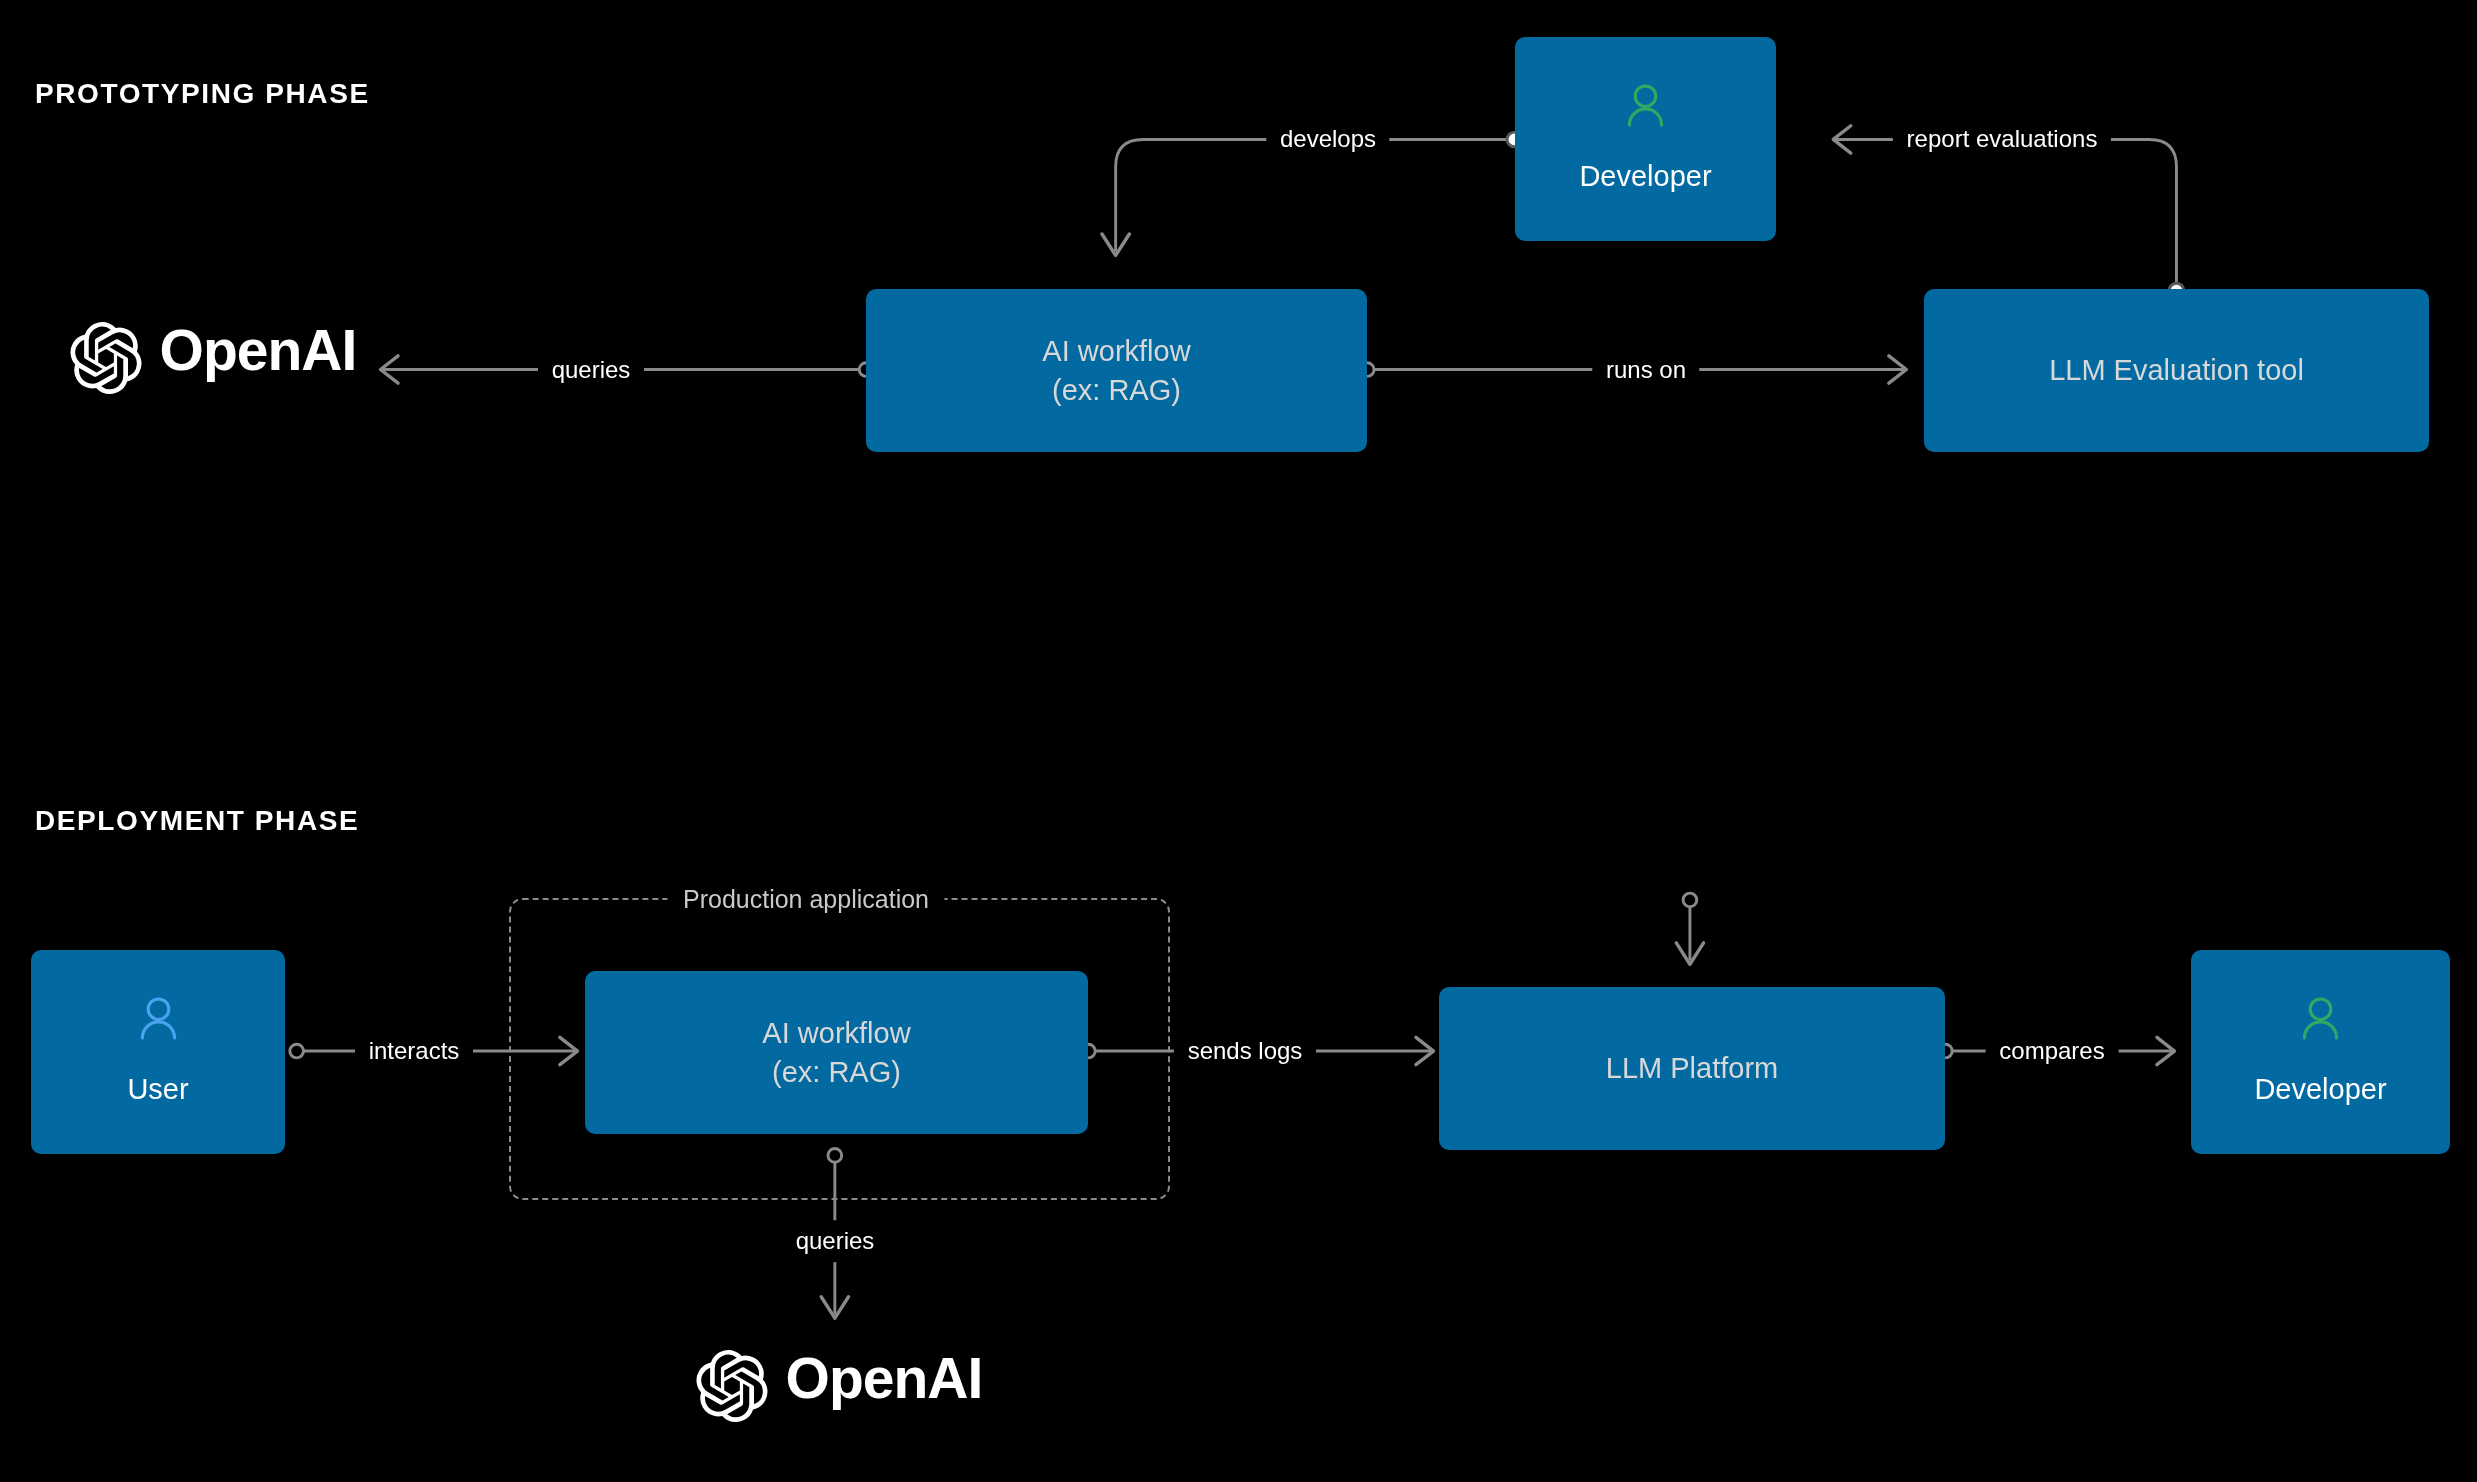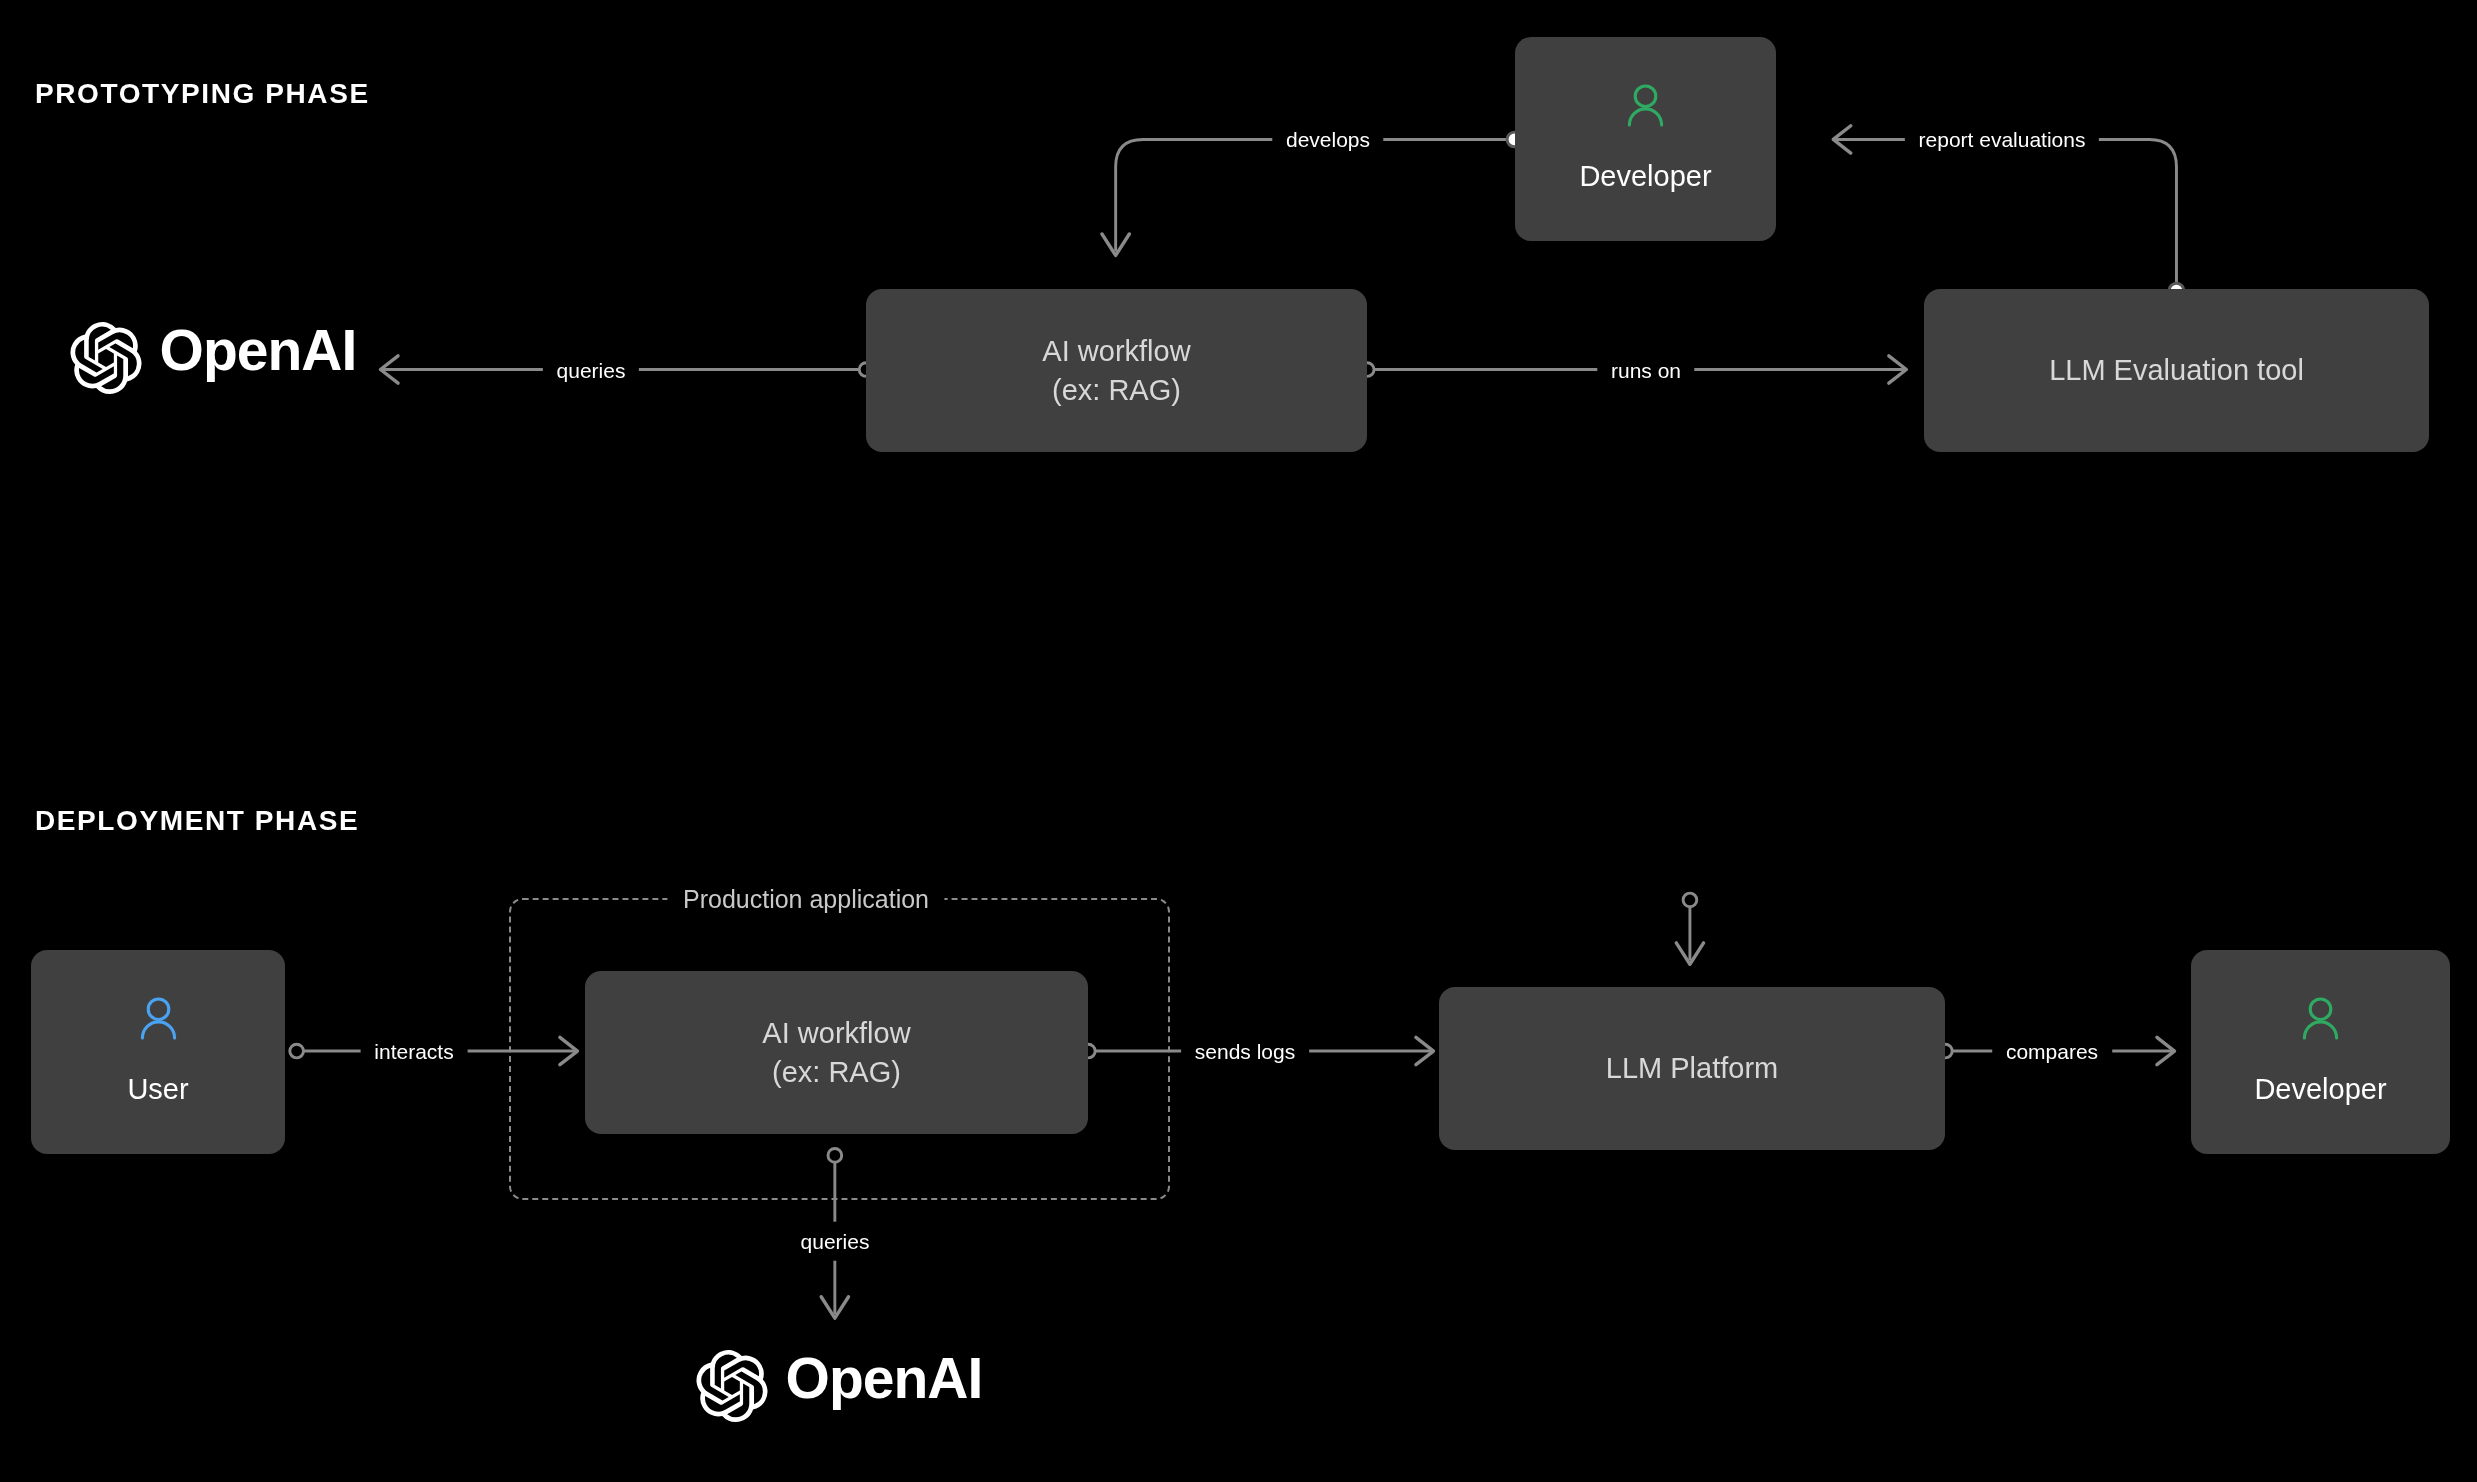--- a/index.html
+++ b/index.html
@@ -28,22 +28,22 @@
     color: #ffffff;
     font-size: 28px;
     font-weight: 700;
     letter-spacing: 1.6px;
     white-space: nowrap;
   }
 
   
   .node {
     position: absolute;
-    background: #404040;
-    border-radius: 16px;
+    background: #0369a1;
+    border-radius: 10px;
     box-sizing: border-box;
     display: flex;
     flex-direction: column;
     align-items: center;
     justify-content: center;
   }
   .node-label {
     color: #d8d8d8;
     font-size: 29px;
     line-height: 39px;
@@ -103,21 +103,21 @@
   .port-solid {
     fill: #ffffff;
     stroke: #5a5a5a;
     stroke-width: 3;
   }
 
   
   .edge-label {
     position: absolute;
     color: #ffffff;
-    font-size: 21px;
+    font-size: 24px;
     line-height: 1;
     background: #000000;
     padding: 8.8px 13.7px;
     white-space: nowrap;
     transform: translate(-50%, -50%);
   }
   .edge-label.strong {
     font-weight: 700;
     font-size: 28px;
     background: transparent;

